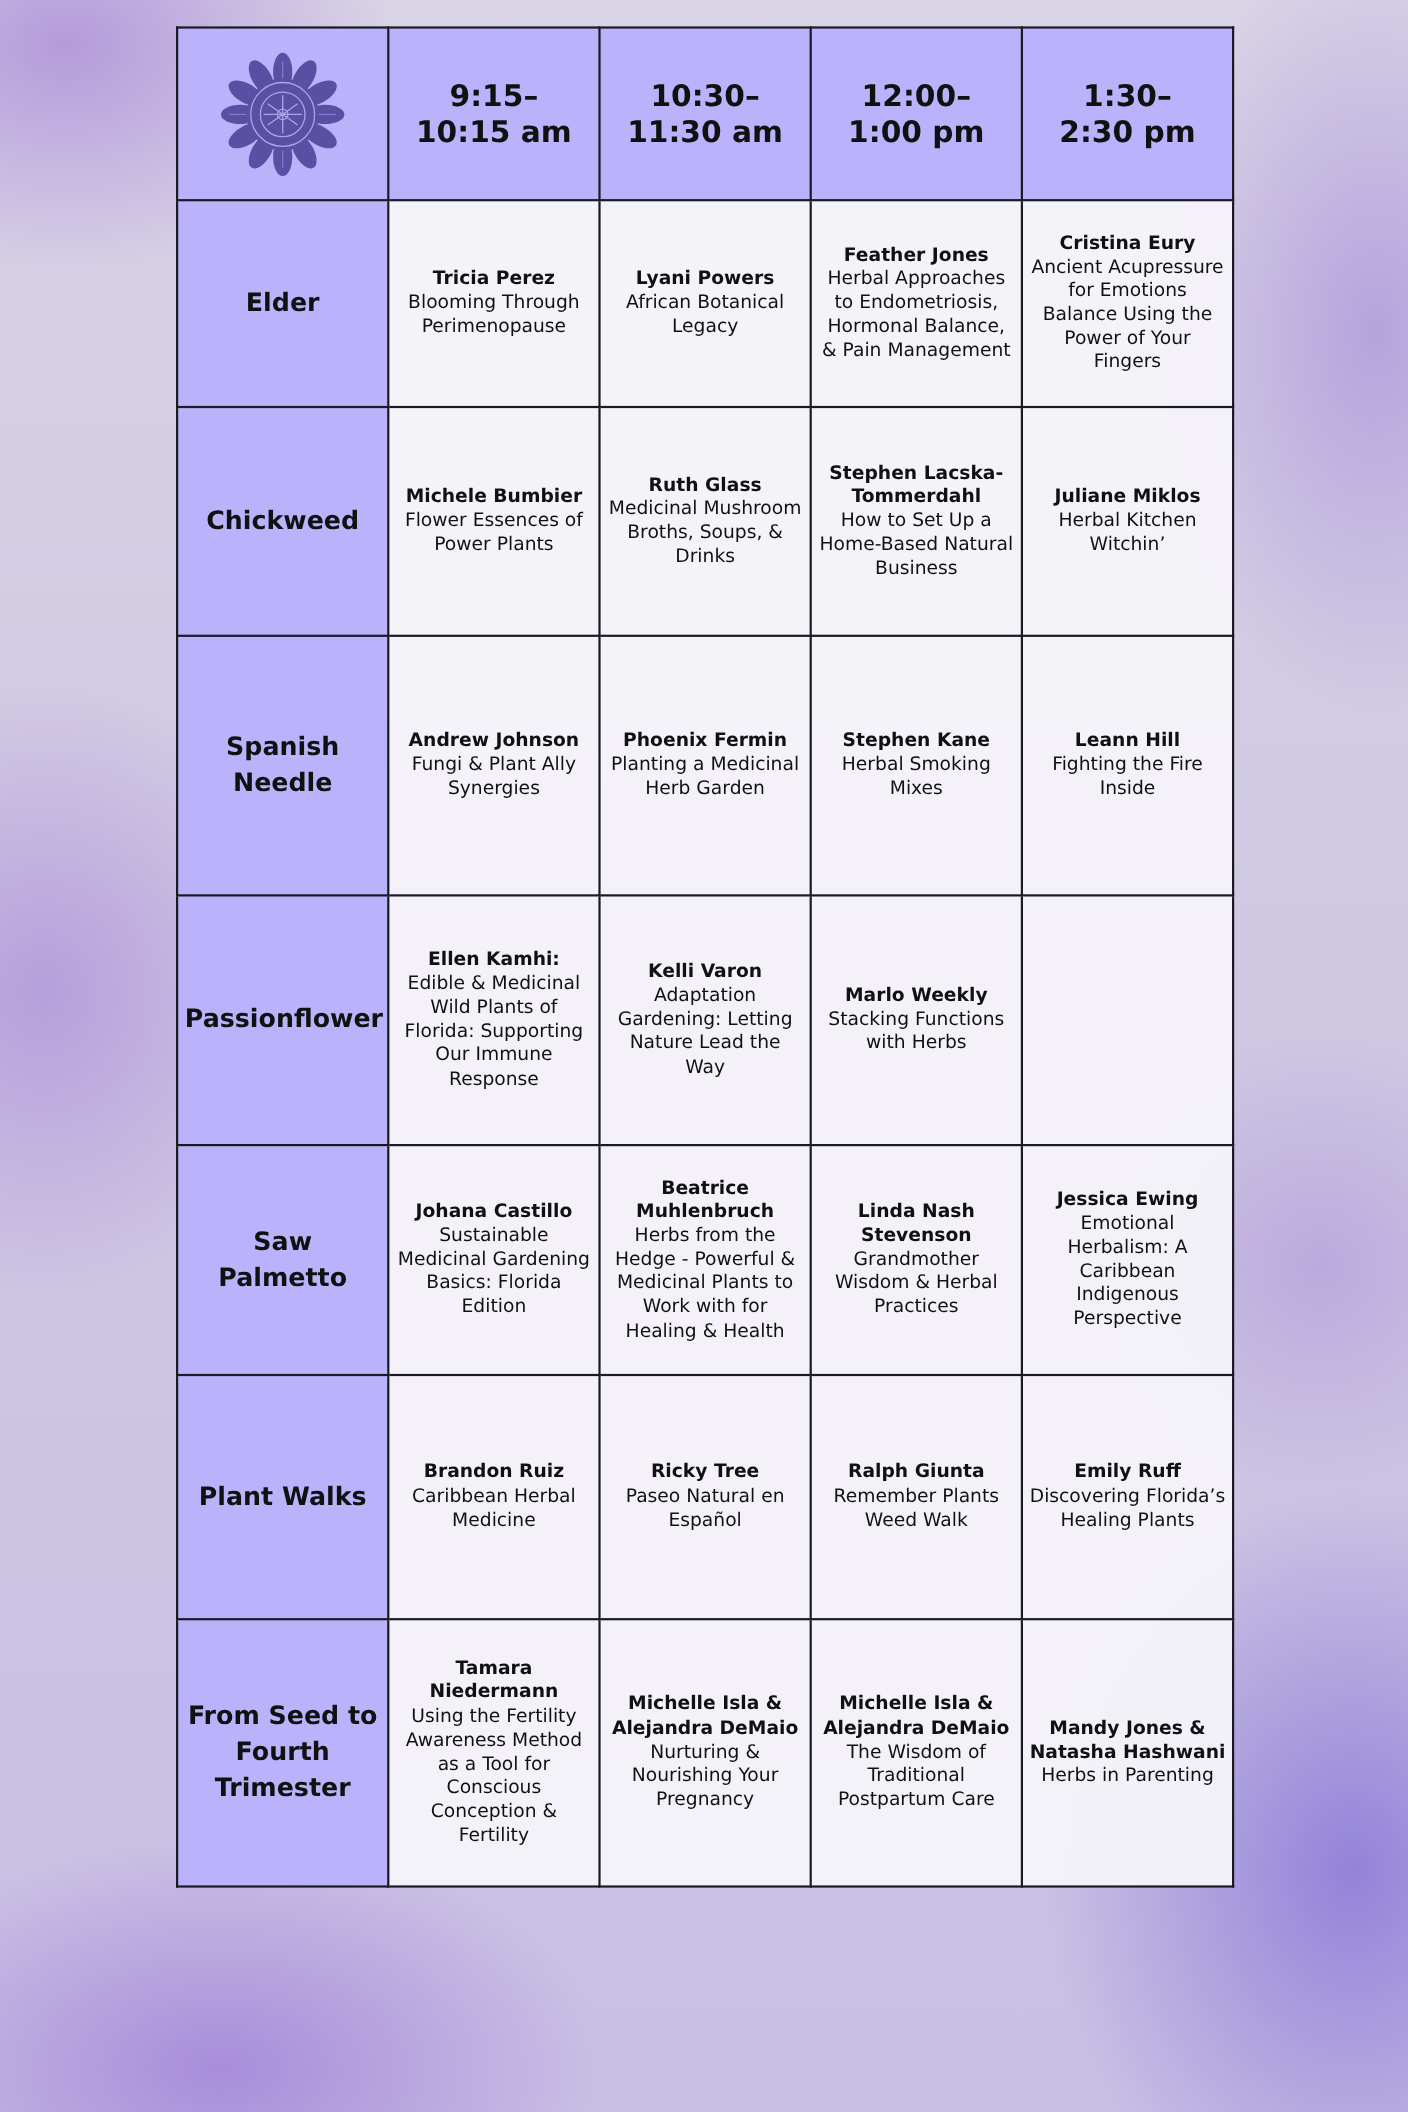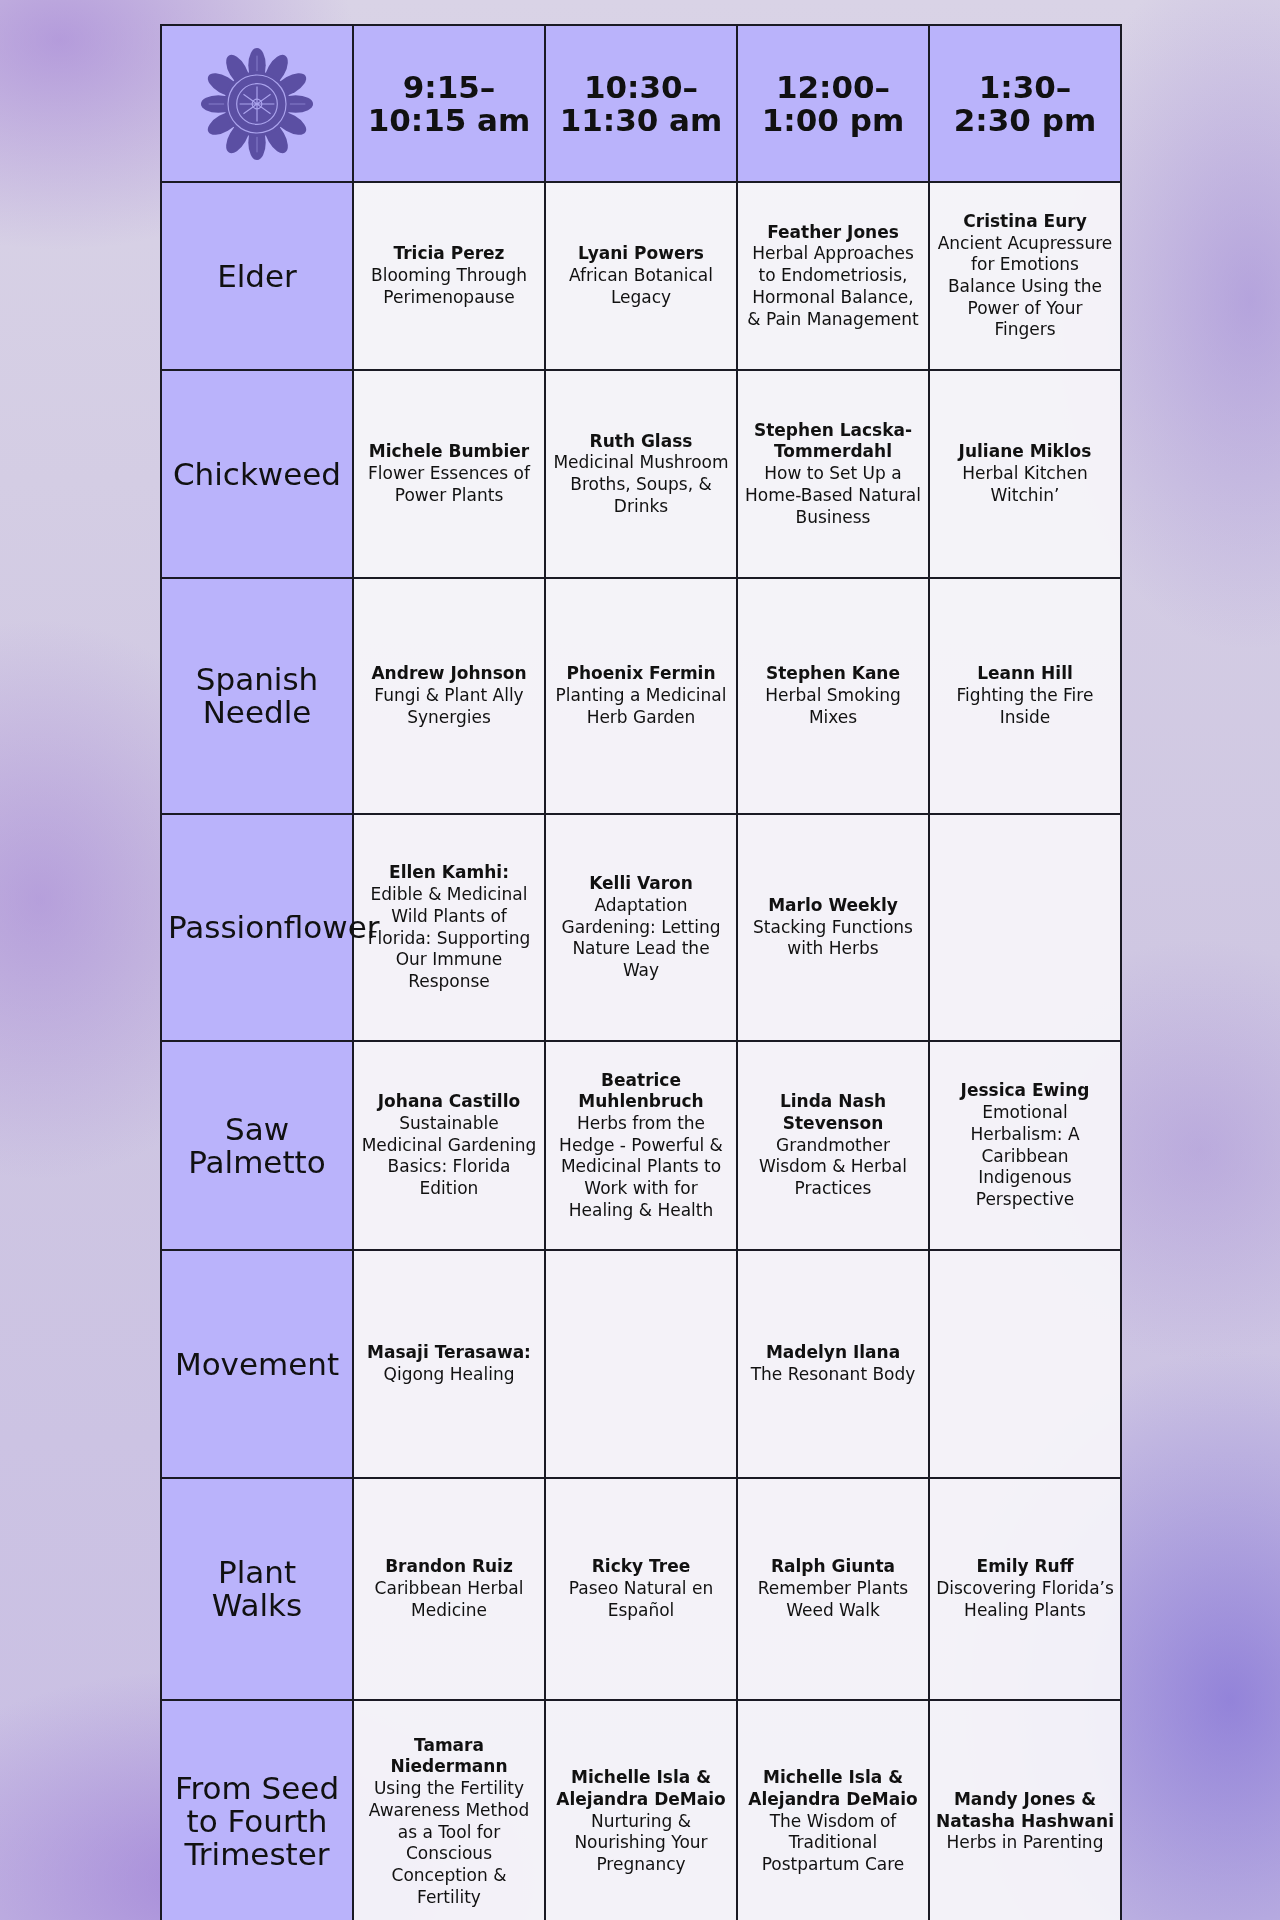--- a/index.html
+++ b/index.html
@@ -18,22 +18,22 @@
   .schedule {
     position: absolute; left: 160px; top: 24px; width: 960px;
     border-collapse: collapse; table-layout: fixed;
   }
   .schedule td, .schedule th {
     border: 2px solid #1a1a24; text-align: center; vertical-align: middle;
     padding: 0 6px; color: #111;
   }
   .schedule col { width: 192px; }
   .hdr { background: #bab3fb; }
-  .hdr-time { font-weight: bold; font-size: 31px; line-height: 33px; }
-  .track { background: #bab3fb; font-weight: normal; font-size: 31px; line-height: 33px; }
+  .hdr-time { font-weight: bold; font-size: 27px; line-height: 33px; }
+  .track { background: #bab3fb; font-weight: bold; font-size: 23px; line-height: 33px; }
   .cell { background: rgba(246,245,250,0.93); font-size: 17px; line-height: 21.7px; }
   .speaker { font-weight: bold; display: block; }
   .title { display: block; }
   .logo svg { display: block; margin: 0 auto; }
 </style>
 </head>
 <body>
 
 <table class="schedule">
   <colgroup>
@@ -186,39 +186,20 @@
     <td class="cell">
           <span class="speaker">Linda Nash Stevenson</span>
           <span class="title">Grandmother Wisdom &amp; Herbal Practices</span>
         </td>
     <td class="cell">
           <span class="speaker">Jessica Ewing</span>
           <span class="title">Emotional Herbalism: A Caribbean Indigenous Perspective</span>
         </td>
   </tr>
 
-  <tr style="height:228px">
-    <td class="track">Movement</td>
-    <td class="cell">
-          <span class="speaker">Masaji Terasawa:</span>
-          <span class="title">Qigong Healing</span>
-        </td>
-    <td class="cell">
-          <span class="speaker"></span>
-          <span class="title"></span>
-        </td>
-    <td class="cell">
-          <span class="speaker">Madelyn Ilana</span>
-          <span class="title">The Resonant Body</span>
-        </td>
-    <td class="cell">
-          <span class="speaker"></span>
-          <span class="title"></span>
-        </td>
-  </tr>
 
   <tr style="height:222px">
     <td class="track">Plant Walks</td>
     <td class="cell">
           <span class="speaker">Brandon Ruiz</span>
           <span class="title">Caribbean Herbal Medicine</span>
         </td>
     <td class="cell">
           <span class="speaker">Ricky Tree</span>
           <span class="title">Paseo Natural en Español</span>

